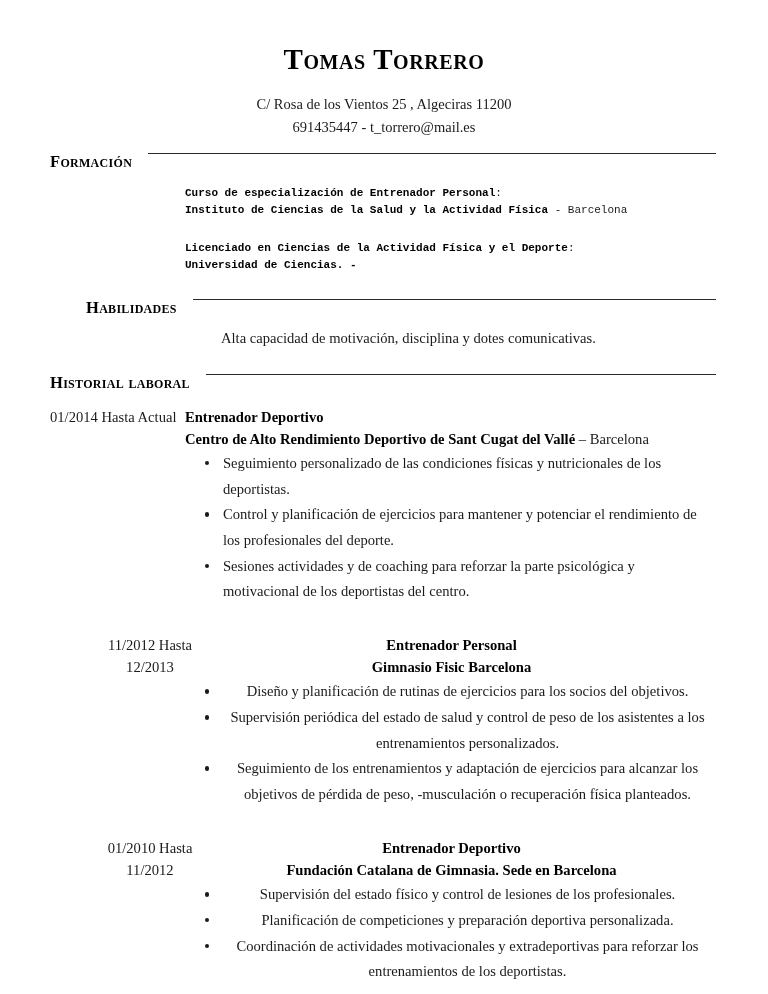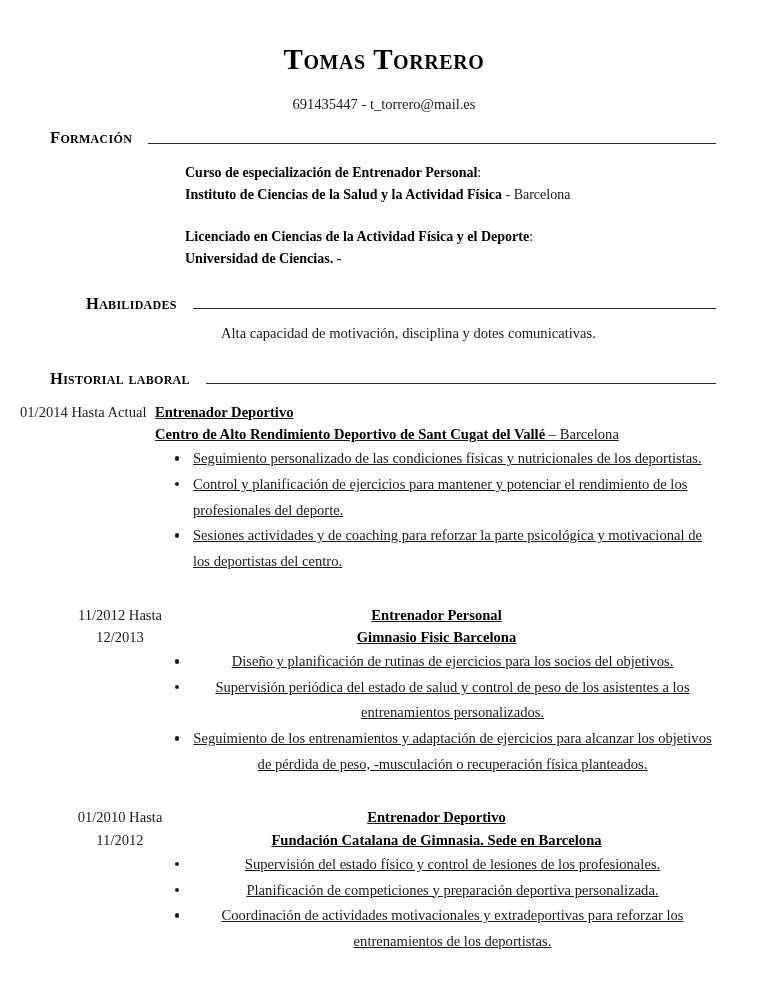--- a/index.html
+++ b/index.html
@@ -45,21 +45,21 @@
   .cv-contact-line {
     font-size: 14.5px;
     line-height: 1.62;
     color: #1a1a1a;
     font-weight: normal;
   }
 
   
   .section-head {
     display: flex;
-    align-items: flex-end;
+    align-items: flex-start;
     margin-left: 50px;
     margin-right: 52px;
   }
   .section-title {
     font-size: 16.5px;
     font-weight: bold;
     font-variant: small-caps;
     letter-spacing: 0.3px;
     white-space: nowrap;
     color: #000000;
@@ -77,39 +77,38 @@
     margin-left: 185px;
     margin-right: 50px;
   }
   .b { font-weight: bold; color: #000000; }
   .n { font-weight: normal; }
 
   
   #education-section { margin-top: 13px; }
   .edu-block { margin-top: 0; }
   .edu-block + .edu-block { margin-top: 20px; }
-  .edu-line { font-size: 14px; line-height: 1.57; }
+  .edu-line { font-size: 11px; line-height: 1.57; font-family: Liberation Mono, monospace; }
 
   
   #skills-section { margin-top: 25px; margin-left: 36px; }
   .skills-body { margin-top: 11px; }
   .skills-text {
     font-size: 14.6px;
     line-height: 1.5;
     font-weight: normal;
   }
 
   
   #experience-section { margin-top: 25px; }
   .job {
     position: relative;
     margin-top: 14px;
-    padding-left: 20px;
+    padding-left: 50px;
     padding-right: 50px;
-    text-decoration: underline;
   }
   .job + .job { margin-top: 29px; text-align: center; }
   .job-head {
     position: relative;
     min-height: 20px;
   }
   .job-dates {
     position: absolute;
     left: 0;
     top: 0;
@@ -162,20 +161,21 @@
   }
 </style>
 </head>
 <body>
 
 <div class="page">
 
   <div class="cv-header">
     <div class="cv-name">Tomas Torrero</div>
     <div class="cv-contact">
+      <div class="cv-contact-line">C/ Rosa de los Vientos 25 , Algeciras 11200</div>
       <div class="cv-contact-line">691435447 - t_torrero@mail.es</div>
     </div>
   </div>
 
   <div id="education-section">
     <div class="section-head">
       <div class="section-title">Formación</div>
       <div class="section-rule"></div>
     </div>
 

